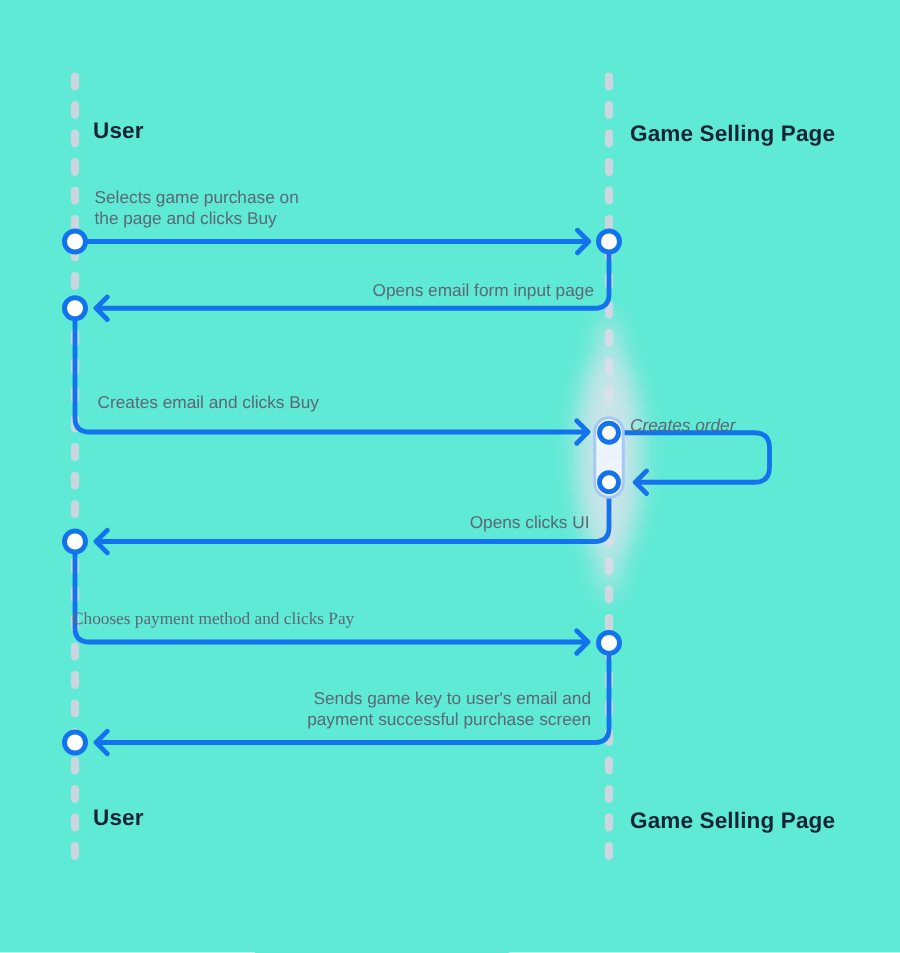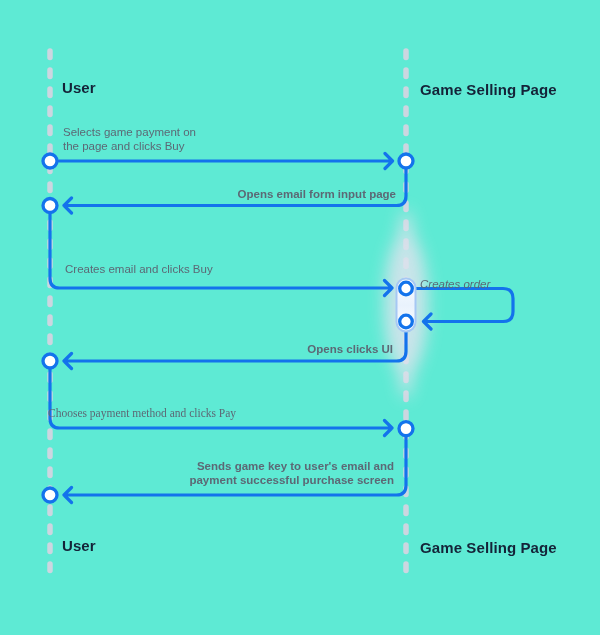--- a/index.html
+++ b/index.html
@@ -11,21 +11,21 @@
     font-family:"Liberation Sans",sans-serif;
   }
   #diagram-svg{position:absolute;left:0;top:0;}
   .lbl{
     position:absolute;
     font:12px/13.5px "Liberation Sans",sans-serif;
     font-size:11.5px;
     color:#5c6875;
     white-space:pre-line;
   }
-  .lbl.right{text-align:right;font-weight:bold;}
+  .lbl.right{text-align:right;}
   .actor{
     position:absolute;
     font-family:"Liberation Sans",sans-serif;
     font-weight:bold;
     font-size:15px;
     color:#142338;
     letter-spacing:0.1px;
     white-space:nowrap;
   }
   
@@ -96,21 +96,21 @@
       <circle cx="406" cy="428.6" r="7"></circle>
       <circle cx="50" cy="495" r="7"></circle>
     </g>
   </svg>
 
   <div id="actor-tl" class="actor">User</div>
   <div id="actor-tr" class="actor">Game Selling Page</div>
   <div id="actor-bl" class="actor">User</div>
   <div id="actor-br" class="actor">Game Selling Page</div>
 
-  <div id="msg1" class="lbl">Selects game payment on
+  <div id="msg1" class="lbl">Selects game purchase on
 the page and clicks Buy</div>
   <div id="msg2" class="lbl right">Opens email form input page</div>
   <div id="msg3" class="lbl">Creates email and clicks Buy</div>
   <div id="msg-loop" class="lbl">Creates order</div>
   <div id="msg4" class="lbl right">Opens clicks UI</div>
   <div id="msg5" class="lbl">Chooses payment method and clicks Pay</div>
   <div id="msg6" class="lbl right">Sends game key to user's email and
 payment successful purchase screen</div>
 
 </div>

